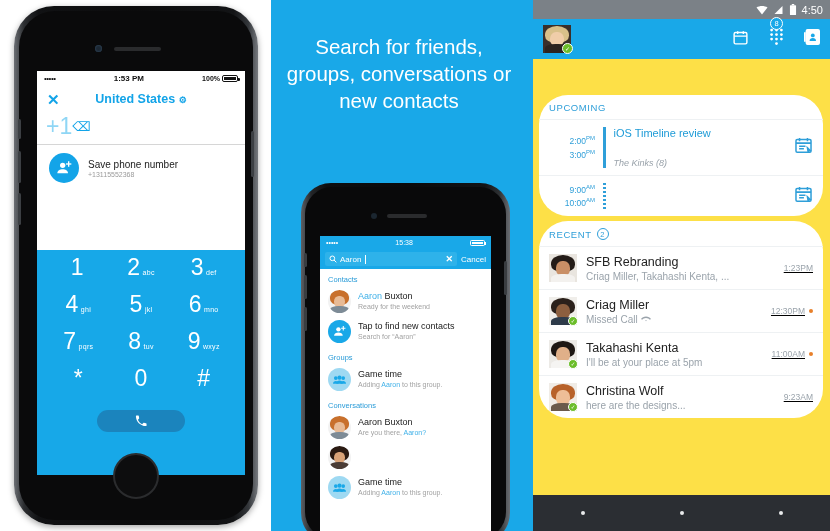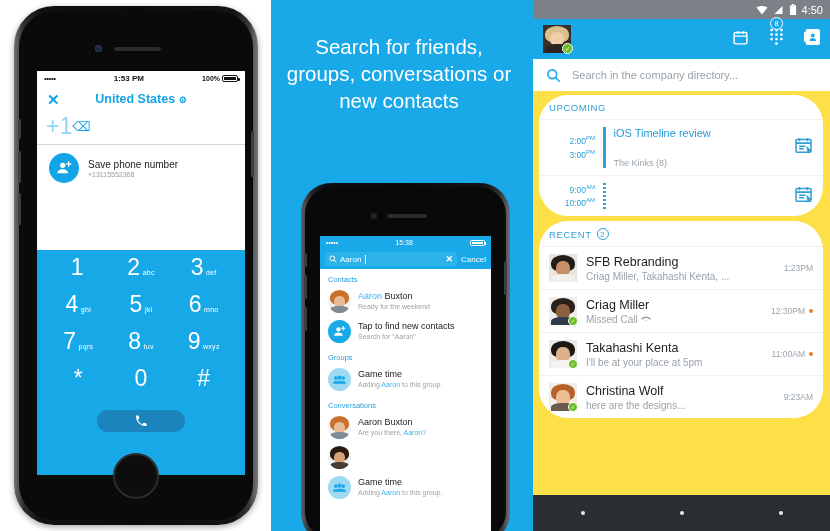--- a/index.html
+++ b/index.html
@@ -141,31 +141,31 @@
   .card { background:#fff; margin-bottom:5px;border-radius:29px; }
   .card-hd { font-size:9.5px; color:#2f9fd9; letter-spacing:.6px; padding:7px 10px 6px; display:flex; align-items:center; gap:5px; }
   .cnt-circle { width:12px; height:12px; border-radius:50%; border:1px solid #2f9fd9; color:#2f9fd9;
                 font-size:7.5px; display:flex; align-items:center; justify-content:center; }
   .up-row { display:flex; align-items:center; padding:7px 10px; border-top:1px solid #eef1f3; }
   .up-times { width:46px; text-align:right; font-size:8.5px; color:#2f9fd9; line-height:1.45; }
   .up-times sup { font-size:6px; }
   .up-bar { width:2.5px; align-self:stretch; background:#2f9fd9; margin:0 8px; }
   .up-bar.dashed { background: repeating-linear-gradient(180deg,#2f9fd9 0 2px, transparent 2px 4px); }
   .up-t1 { font-size:11px; color:#1e9bd7; line-height:1.2; }
-  .up-t2 { font-size:9px; color:#9aa3ab; margin-top:18px; }
+  .up-t2 { font-size:9px; color:#9aa3ab; margin-top:18px;font-style:italic; }
   .up-icon { margin-left:auto; color:#2f9fd9; }
   .rc-row { display:flex; align-items:center; gap:9px; padding:7px 10px; border-top:1px solid #eef1f3; }
   .rc-av { width:28px; height:28px; border-radius:50%; position:relative; flex:0 0 28px; }
   .rc-av .pic { width:28px; height:28px; border-radius:50%; overflow:hidden; display:block; }
   .rc-pres { position:absolute; right:-1px; bottom:-1px; width:10px; height:10px; border-radius:50%;
              background:#6bbd2a; border:1.5px solid #fff; color:#fff; font-size:5.5px;
              display:flex; align-items:center; justify-content:center; }
   .rc-n { font-size:12.5px; color:#222; line-height:1.15; }
   .rc-s { font-size:10px; color:#9aa3ab; margin-top:1px; display:flex; align-items:center; gap:3px;}
-  .rc-right { margin-left:auto; display:flex; align-items:center; gap:4px; }
+  .rc-right { margin-left:auto; display:flex; align-items:center; gap:4px;text-decoration:underline; }
   .rc-time { font-size:8.5px; color:#9aa3ab; }
   .unread-dot { width:4px; height:4px; border-radius:50%; background:#e8802a; }
   .and-nav { position:absolute; left:0; right:0; bottom:0; height:36px; background:#2b2e33;
              display:flex; align-items:center; justify-content:space-around; }
   .nav-dot { width:4px; height:4px; border-radius:50%; background:#e9eaec; }
 
   
   .face { position:absolute; inset:0; }
   .f-bg { position:absolute; inset:0; }
   .f-hair { position:absolute; left:8%; top:2%; width:84%; height:62%; border-radius:50% 50% 42% 42%; }
@@ -474,27 +474,20 @@
             <svg width="16" height="18" viewBox="0 0 20 22" fill="none" stroke="#fff" stroke-width="2">
                 <rect x="3" y="2" width="16" height="18" rx="1.5" fill="#fff"></rect>
                 <path d="M1 5v12" stroke="#fff" stroke-width="2.4"></path>
                 <circle cx="11" cy="9" r="2.4" fill="#19a8e8" stroke="none"></circle>
                 <path d="M7 16c0-2.4 1.8-3.6 4-3.6s4 1.2 4 3.6z" fill="#19a8e8" stroke="none"></path>
               </svg>
           </span>
         </span>
       </div>
 
-      <div class="and-search">
-        <svg width="15" height="15" viewBox="0 0 24 24" fill="none" stroke="#19a8e8" stroke-width="2.6">
-            <circle cx="10" cy="10" r="7"></circle>
-            <path d="M15.2 15.2L22 22"></path>
-          </svg>
-        <span class="and-search-ph">Search in the company directory...</span>
-      </div>
 
       <div class="and-scroll">
 
         <div class="card">
           <div class="card-hd">UPCOMING</div>
 
           <div class="up-row">
             <div class="up-times">
               <div><span>2:00</span><sup>PM</sup></div>
               <div><span>3:00</span><sup>PM</sup></div>

